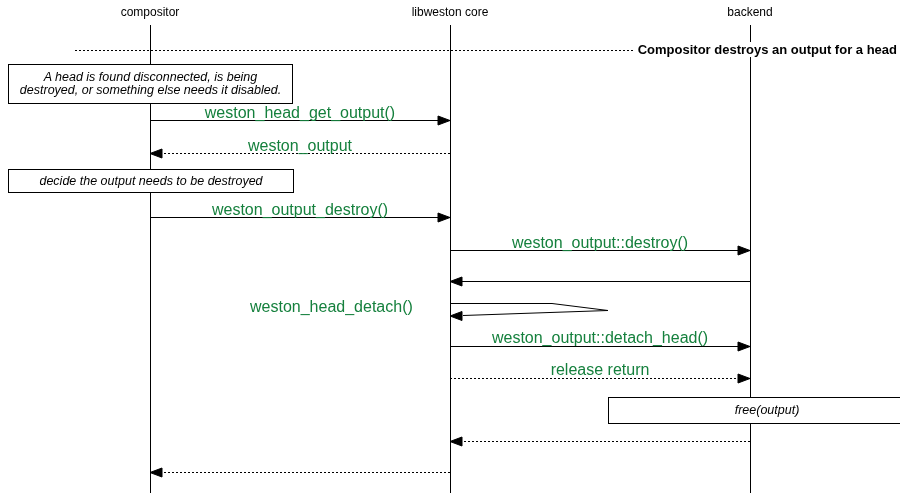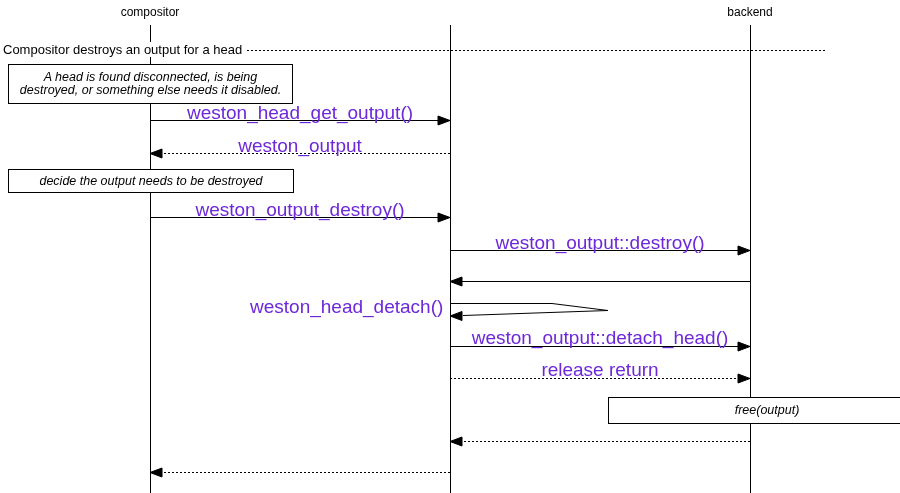--- a/index.html
+++ b/index.html
@@ -27,38 +27,39 @@
     text-align: center;
     font-size: 12px;
     line-height: 16px;
     color: #000;
     top: 4px;
   }
   .msg-label {
     position: absolute;
     width: 300px;
     text-align: center;
-    font-size: 19px;
+    font-size: 16px;
     line-height: 14px;
     height: 14px;
-    color: #6d28d9;
+    color: #15803d;
     white-space: nowrap;
   }
   .msg-label.right-align {
     text-align: left;
     width: 197px;
   }
   .divider-label {
     position: absolute;
     left: 0;
     top: 42px;
     width: 900px;
-    text-align: left;
+    text-align: right;
     font-size: 13px;
     line-height: 15px;
+    font-weight: bold;
   }
   .divider-label span {
     background: #ffffff;
     padding: 0 3px;
   }
   .note-box {
     position: absolute;
     border: 1px solid #000000;
     background: #ffffff;
     box-sizing: border-box;
@@ -135,20 +136,21 @@
       <polygon points="450,441.5 462,437 462,446" fill="#000"></polygon>
     </g>
 
     <g>
       <line x1="450" y1="472.5" x2="162" y2="472.5" stroke-dasharray="2,2"></line>
       <polygon points="150,472.5 162,468 162,477" fill="#000"></polygon>
     </g>
   </svg>
 
   <div class="actor-label" style="left:50px">compositor</div>
+  <div class="actor-label" style="left:350px">libweston core</div>
   <div class="actor-label" style="left:650px">backend</div>
 
   <div class="divider-label">
     <span>Compositor destroys an output for a head</span>
   </div>
 
   <div class="note-box" id="note-disconnected">
     <div class="note-text">A head is found disconnected, is being destroyed, or something else needs it disabled.</div>
   </div>
   <div class="note-box" id="note-decide">

